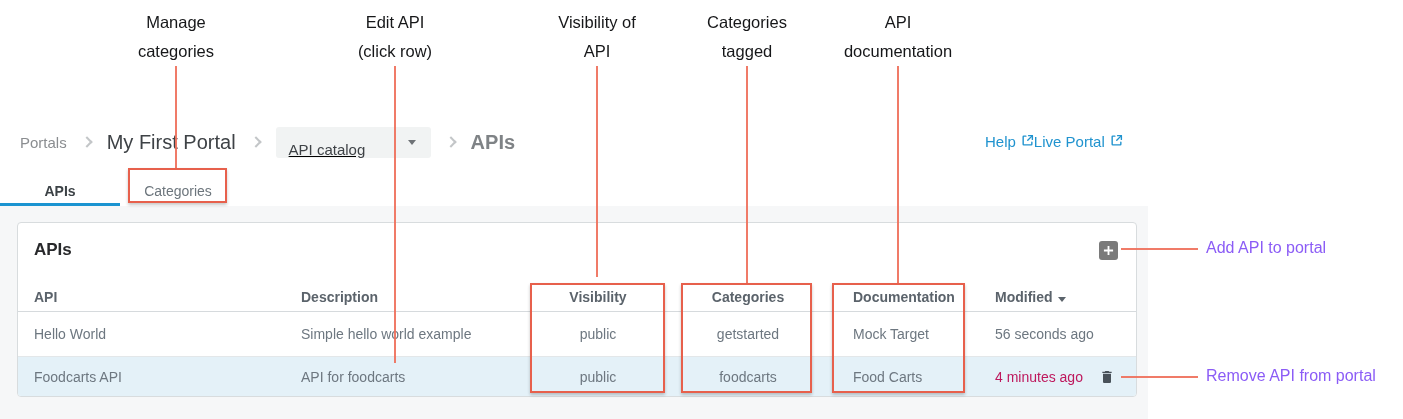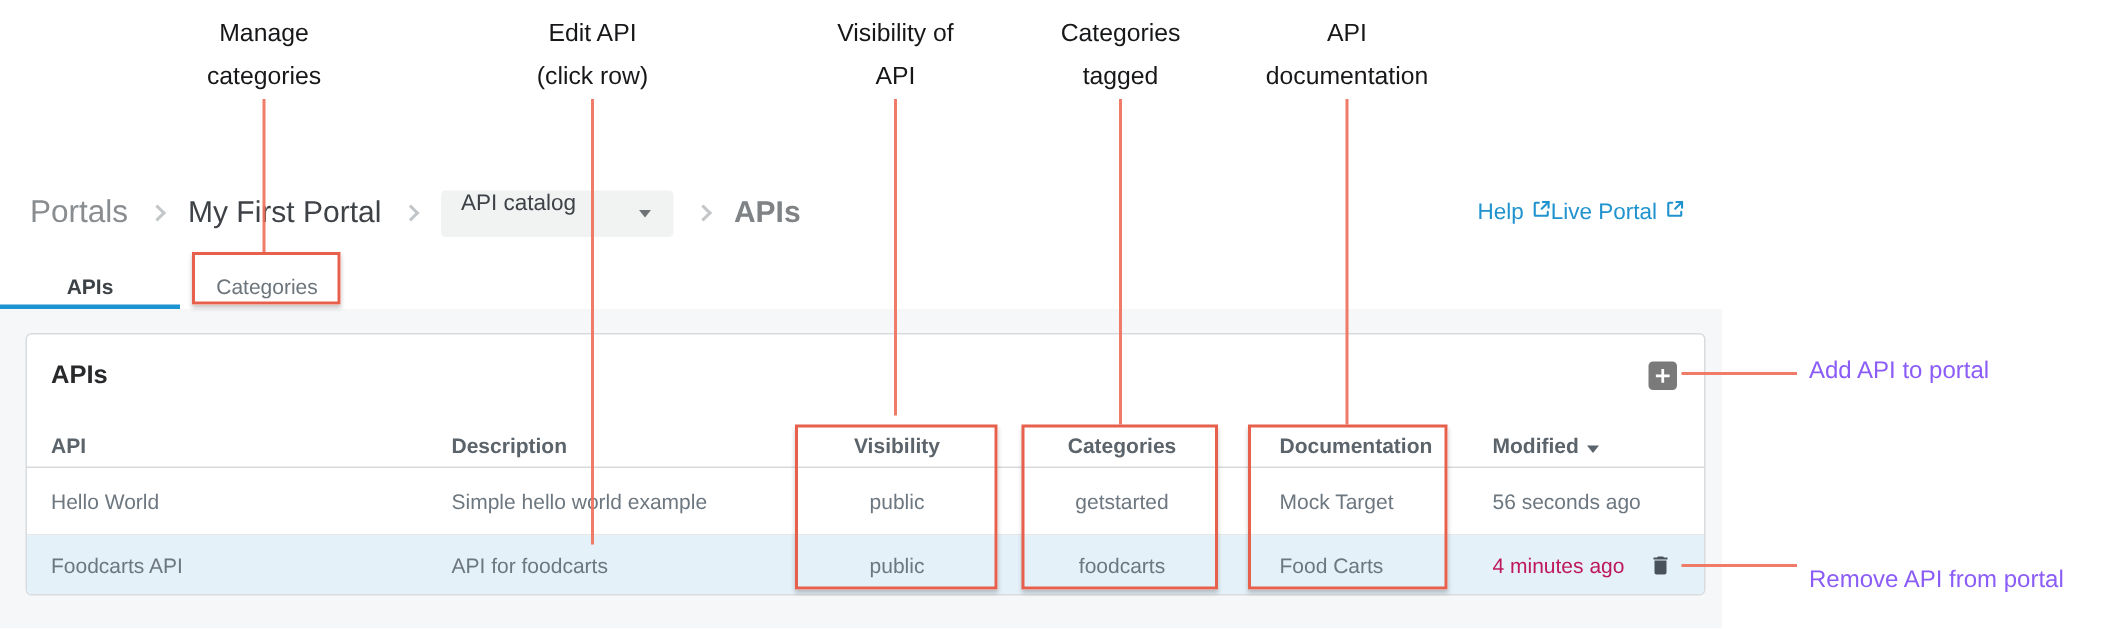--- a/index.html
+++ b/index.html
@@ -4,25 +4,25 @@
 <style>
   * { margin:0; padding:0; box-sizing:border-box; }
   body { font-family:"Liberation Sans", sans-serif; background:#fff; }
   #canvas { position:relative; width:1403px; height:419px; background:#fff; overflow:hidden; }
 
   
   .gray-region { position:absolute; left:0; top:206px; width:1148px; height:213px; background:#f6f7f8; }
 
   
   .breadcrumb { position:absolute; left:20px; top:120px; height:44px; display:flex; align-items:center; gap:14px; }
-  .bc-portals { font-size:21px; color:#8a8d90; cursor:pointer; }
+  .bc-portals { font-size:15px; color:#8a8d90; cursor:pointer; }
   .bc-portal-name { font-size:20px; color:#3e4246; cursor:pointer; }
   .bc-current { font-size:20px; font-weight:700; color:#7f8386; }
   .bc-chevron { width:8px; height:8px; border-top:2px solid #c3c6c8; border-right:2px solid #c3c6c8; transform:rotate(45deg); margin:0 2px; }
-  .bc-select { width:155px; height:31px; background:#f1f3f3; border-radius:3px; display:flex; align-items:flex-start; padding:0 13px; cursor:pointer; position:relative; }
+  .bc-select { width:155px; height:31px; background:#f1f3f3; border-radius:3px; display:flex; align-items:flex-end; padding:0 13px; cursor:pointer; position:relative;text-decoration:underline; }
   .bc-select-label { font-size:15px; color:#3e4246; }
   .bc-caret { position:absolute; right:15px; top:13px; width:0; height:0; border-left:4.5px solid transparent; border-right:4.5px solid transparent; border-top:5px solid #6e7276; }
 
   .top-links { position:absolute; left:985px; top:133px; display:flex; align-items:center; gap:0; }
   .top-link { display:flex; align-items:center; gap:5px; color:#2093cf; font-size:15px; cursor:pointer; }
   .ext-icon { display:inline-block; }
 
   
   .tab { position:absolute; top:176px; height:30px; display:flex; align-items:center; justify-content:center; font-size:14px; cursor:pointer; }
   .tab-apis { left:0; width:120px; color:#3c4246; font-weight:700; }
@@ -173,15 +173,15 @@
   <div class="ann-vline" style="left:897px; top:66px; height:217px;"></div>
 
   <div class="ann-box" style="left:128px; top:168px; width:99px;  height:35px;"></div>
   <div class="ann-box" style="left:530px; top:283px; width:135px; height:110px;"></div>
   <div class="ann-box" style="left:681px; top:283px; width:131px; height:110px;"></div>
   <div class="ann-box" style="left:832px; top:283px; width:133px; height:110px;"></div>
 
   <div class="ann-hline" style="left:1121px; top:248px; width:77px;"></div>
   <div class="ann-side" style="left:1206px; top:239px;">Add API to portal</div>
   <div class="ann-hline" style="left:1121px; top:376px; width:77px;"></div>
-  <div class="ann-side" style="left:1206px; top:378px;">Remove API from portal</div>
+  <div class="ann-side" style="left:1206px; top:367px;">Remove API from portal</div>
 
 </div>
 
 </body></html>

